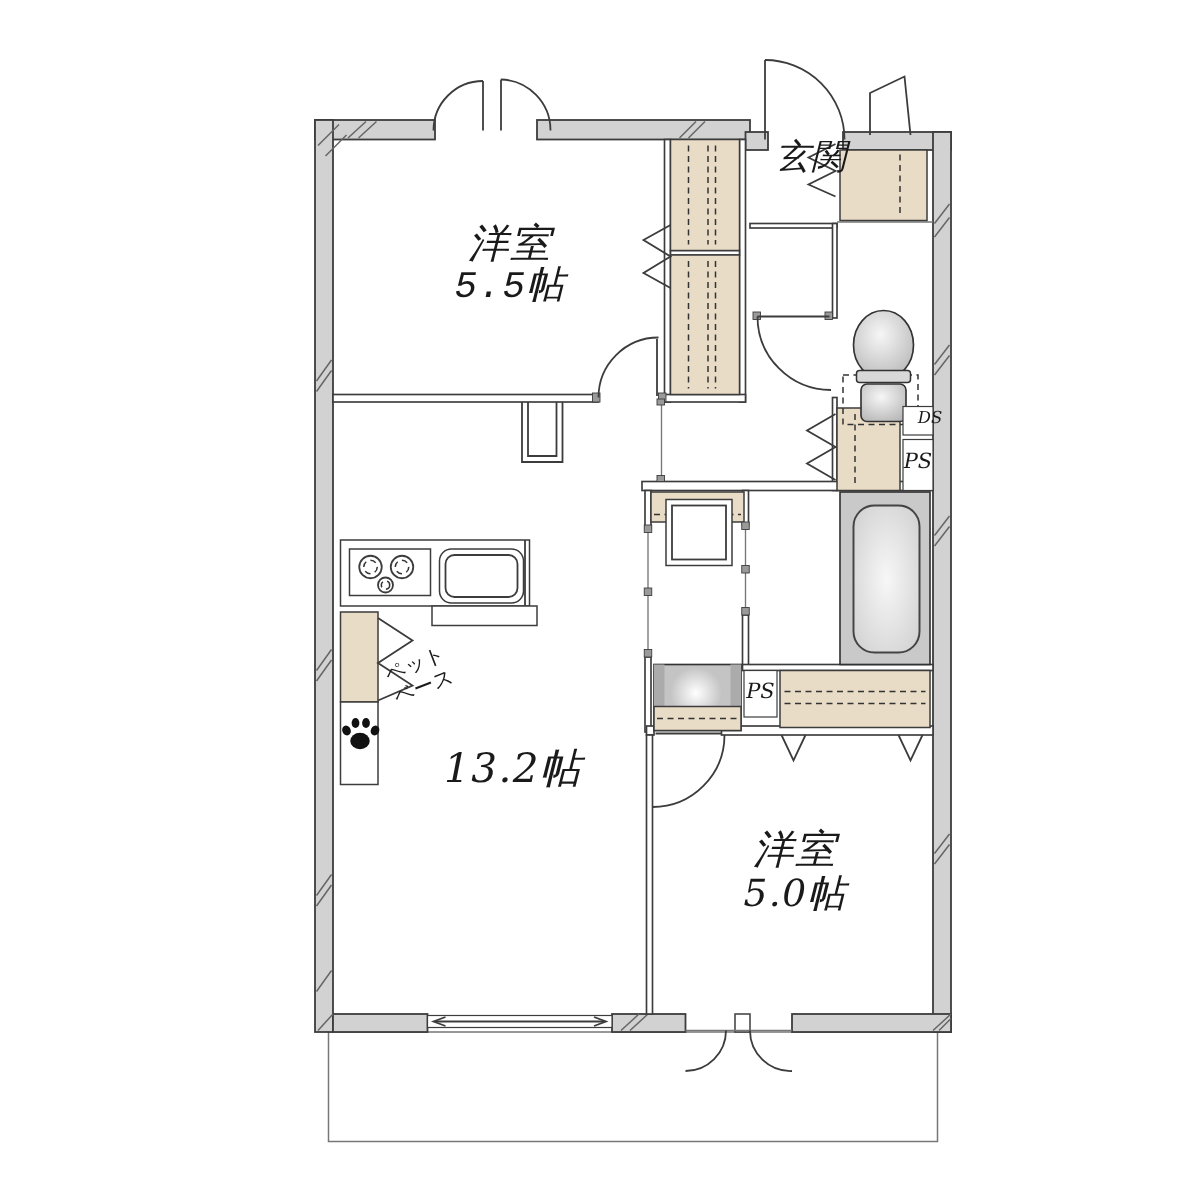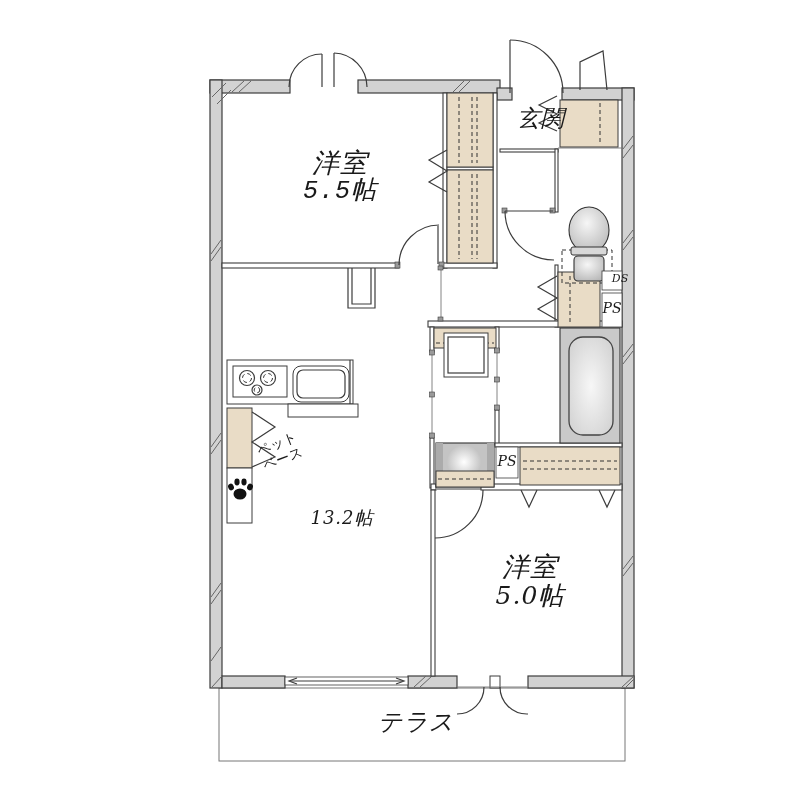--- a/index.html
+++ b/index.html
@@ -28,23 +28,23 @@
   .jamb{fill:#9a9a9a;stroke:var(--line);stroke-width:0.6;}
 
   .lbl{
     position:absolute;color:#1a1a1a;font-style:italic;text-align:center;
     letter-spacing:1px;white-space:nowrap;line-height:1.15;
   }
   .room-name{display:block;}
   .room-size{display:block;}
   #lbl-bedroom-a{left:278px;top:147px;width:124px;font-size:27px;}
   #lbl-bedroom-a .room-size{font-size:25px;font-family:Liberation Mono, monospace;}
-  #lbl-genkan{left:493px;top:105px;width:96px;font-size:23px;}
+  #lbl-genkan{left:493px;top:92px;width:96px;font-size:23px;}
   #lbl-ldk{left:276px;top:497px;width:132px;font-size:30px;}
-  #lbl-ldk .room-size{font-size:18px;margin-top:11px;}
+  #lbl-ldk .room-size{font-size:27px;}
   #lbl-bedroom-b{left:468px;top:551px;width:124px;font-size:27px;}
   #lbl-bedroom-b .room-size{font-size:25px;text-align:center;}
   #lbl-terrace{left:350px;top:709px;width:132px;font-size:24px;}
   #lbl-ds{left:601px;top:273px;width:38px;font-size:11px;letter-spacing:0;font-style:italic;}
   #lbl-ps-hall{left:601px;top:300px;width:22px;font-size:14px;letter-spacing:0;}
   #lbl-ps-bath{left:495px;top:453px;width:24px;font-size:14px;letter-spacing:0;}
   #lbl-pet{
     left:250px;top:447px;width:64px;font-size:13.5px;font-style:normal;
     font-family:"DejaVu Sans","Liberation Sans",sans-serif;
     transform:rotate(-21deg);transform-origin:left center;letter-spacing:0;
@@ -305,23 +305,20 @@
 
   <div class="lbl" id="lbl-ldk">
     <span class="room-size">13.2帖</span>
   </div>
 
   <div class="lbl" id="lbl-bedroom-b">
     <span class="room-name">洋室</span>
     <span class="room-size">5.0帖</span>
   </div>
 
-  <div class="lbl" id="lbl-terrace">
-    <span class="room-name">テラス</span>
-  </div>
 
   <div class="lbl" id="lbl-ds">DS</div>
   <div class="lbl" id="lbl-ps-hall">PS</div>
   <div class="lbl" id="lbl-ps-bath">PS</div>
 
   <div class="lbl" id="lbl-pet">
     <span class="room-name">ペット</span>
     <span class="room-name">ベース</span>
   </div>
 

